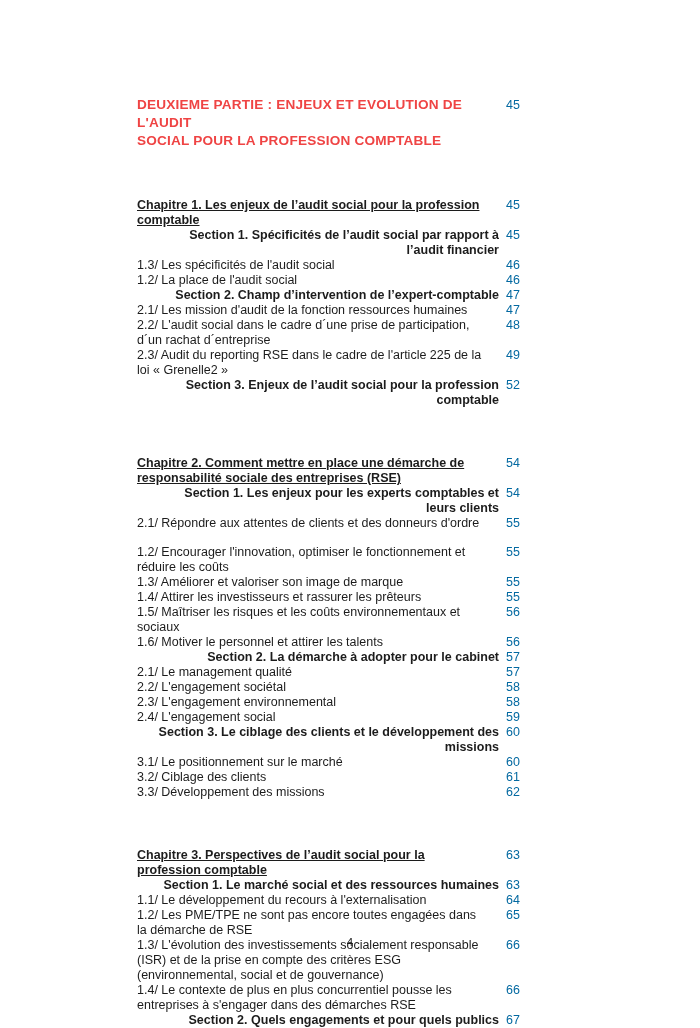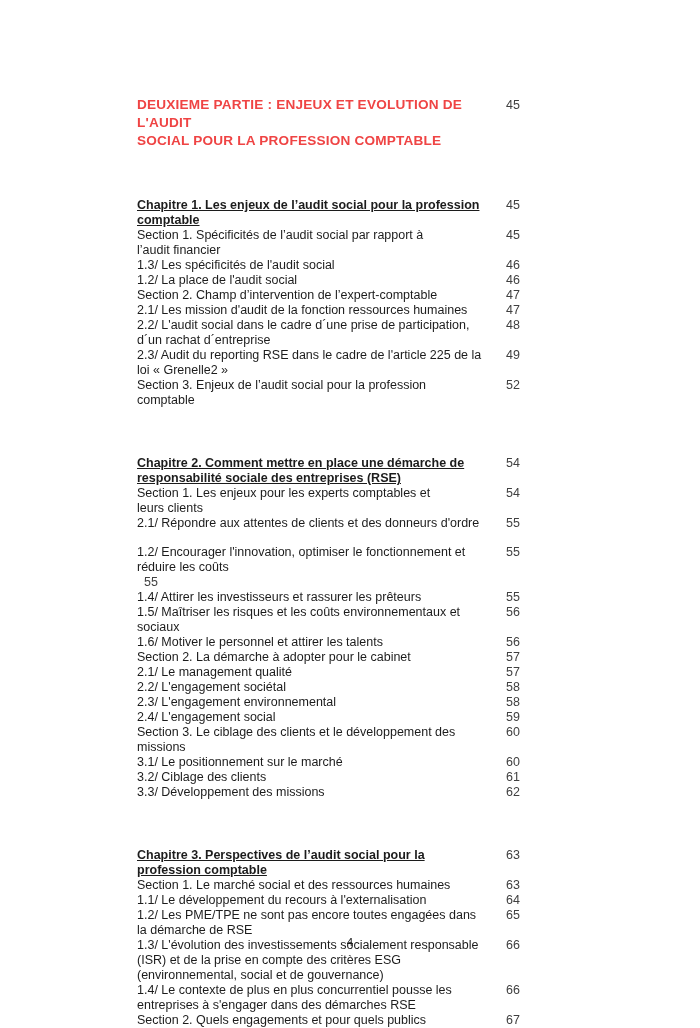--- a/index.html
+++ b/index.html
@@ -32,37 +32,38 @@
   .row-text {
     width: 362px;
     white-space: pre-line;
   }
   .row-page {
     width: 34px;
     padding-left: 7px;
     font-weight: normal;
     font-size: 12.5px;
     text-decoration: none;
-    color: #404040;
+    color: #0369a1;
   }
   .row.part {
     line-height: 18px;
   }
   .row.part .row-text {
     font-weight: bold;
     font-size: 13.6px;
     letter-spacing: 0.2px;
   }
   .row.chapter .row-text {
     font-weight: bold;
     text-decoration: underline;
     margin-top: 34px;
   }
   .row.section .row-text {
-    font-weight: normal;
+    font-weight: bold;
+    text-align: right;
   }
   .gap-before {
     margin-top: 14px;
   }
   .footer {
     position: absolute;
     top: 936px;
     left: 0;
     width: 700px;
     text-align: center;
@@ -134,20 +135,21 @@
       <div class="row item">
         <div class="row-text">2.1/ Répondre aux attentes de clients et des donneurs d'ordre</div>
         <div class="row-page">55</div>
       </div>
       <div class="row item gap-before">
         <div class="row-text">1.2/ Encourager l'innovation, optimiser le fonctionnement et
 réduire les coûts</div>
         <div class="row-page">55</div>
       </div>
       <div class="row item">
+        <div class="row-text">1.3/ Améliorer et valoriser son image de marque</div>
         <div class="row-page">55</div>
       </div>
       <div class="row item">
         <div class="row-text">1.4/ Attirer les investisseurs et rassurer les prêteurs</div>
         <div class="row-page">55</div>
       </div>
       <div class="row item">
         <div class="row-text">1.5/ Maîtriser les risques et les coûts environnementaux et
 sociaux</div>
         <div class="row-page">56</div>

